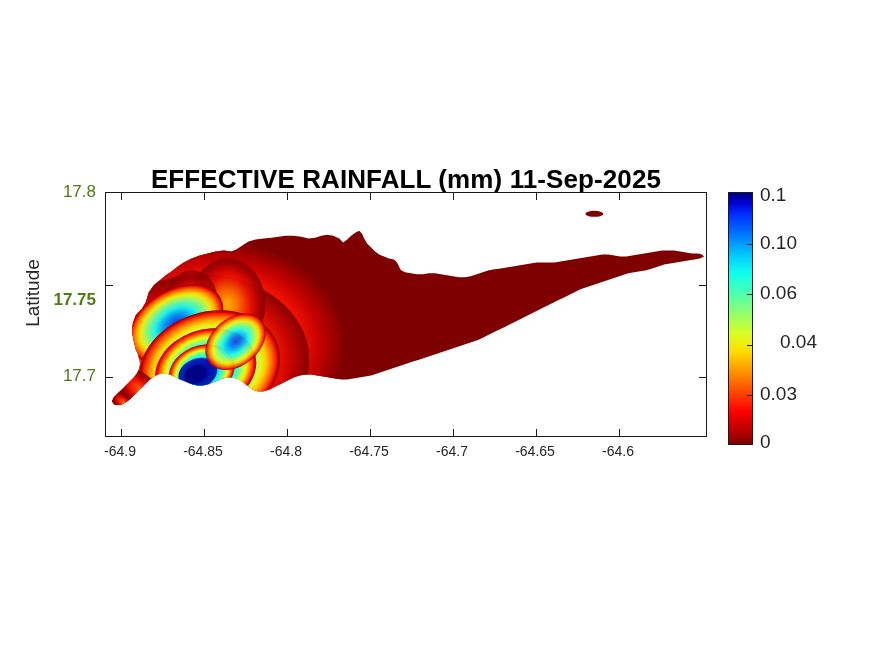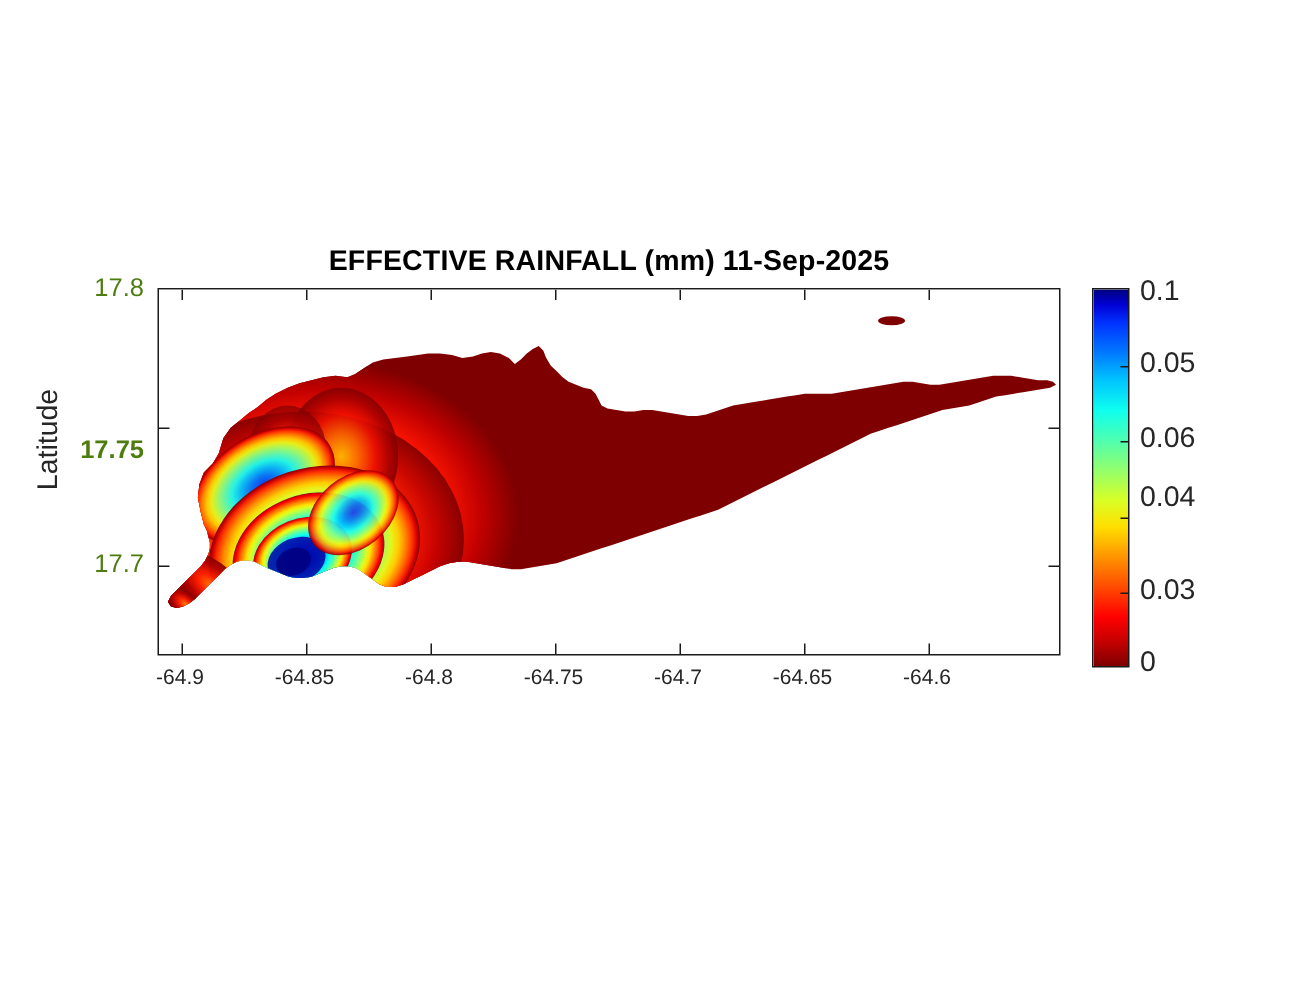--- a/index.html
+++ b/index.html
@@ -21,21 +21,21 @@
     background: #ffffff;
   }
 
   
   #plot-title {
     position: absolute;
     left: 105px;
     top: 164px;
     width: 602px;
     text-align: center;
-    font-size: 19px;
+    font-size: 26px;
     font-weight: bold;
     color: #000000;
     letter-spacing: 0.1px;
     white-space: nowrap;
   }
 
   
   #axes {
     position: absolute;
     left: 105px;
@@ -364,19 +364,19 @@
 
   <div id="colorbar">
     <div id="colorbar-gradient"></div>
     <div class="cb-tick" style="top:50.6px;"></div>
     <div class="cb-tick" style="top:101.2px;"></div>
     <div class="cb-tick" style="top:151.8px;"></div>
     <div class="cb-tick" style="top:202.4px;"></div>
   </div>
 
   <div class="cbticklabel" style="top:195px;">0.1</div>
-  <div class="cbticklabel" style="top:243px;">0.05</div>
+  <div class="cbticklabel" style="top:243px;">0.10</div>
   <div class="cbticklabel" style="top:293px;">0.06</div>
-  <div class="cbticklabel" style="top:332px;">0.04</div>
+  <div class="cbticklabel" style="top:342px;margin-left:20px;">0.04</div>
   <div class="cbticklabel" style="top:394px;">0.03</div>
   <div class="cbticklabel" style="top:442px;">0</div>
 
 </div>
 
 </body></html>

